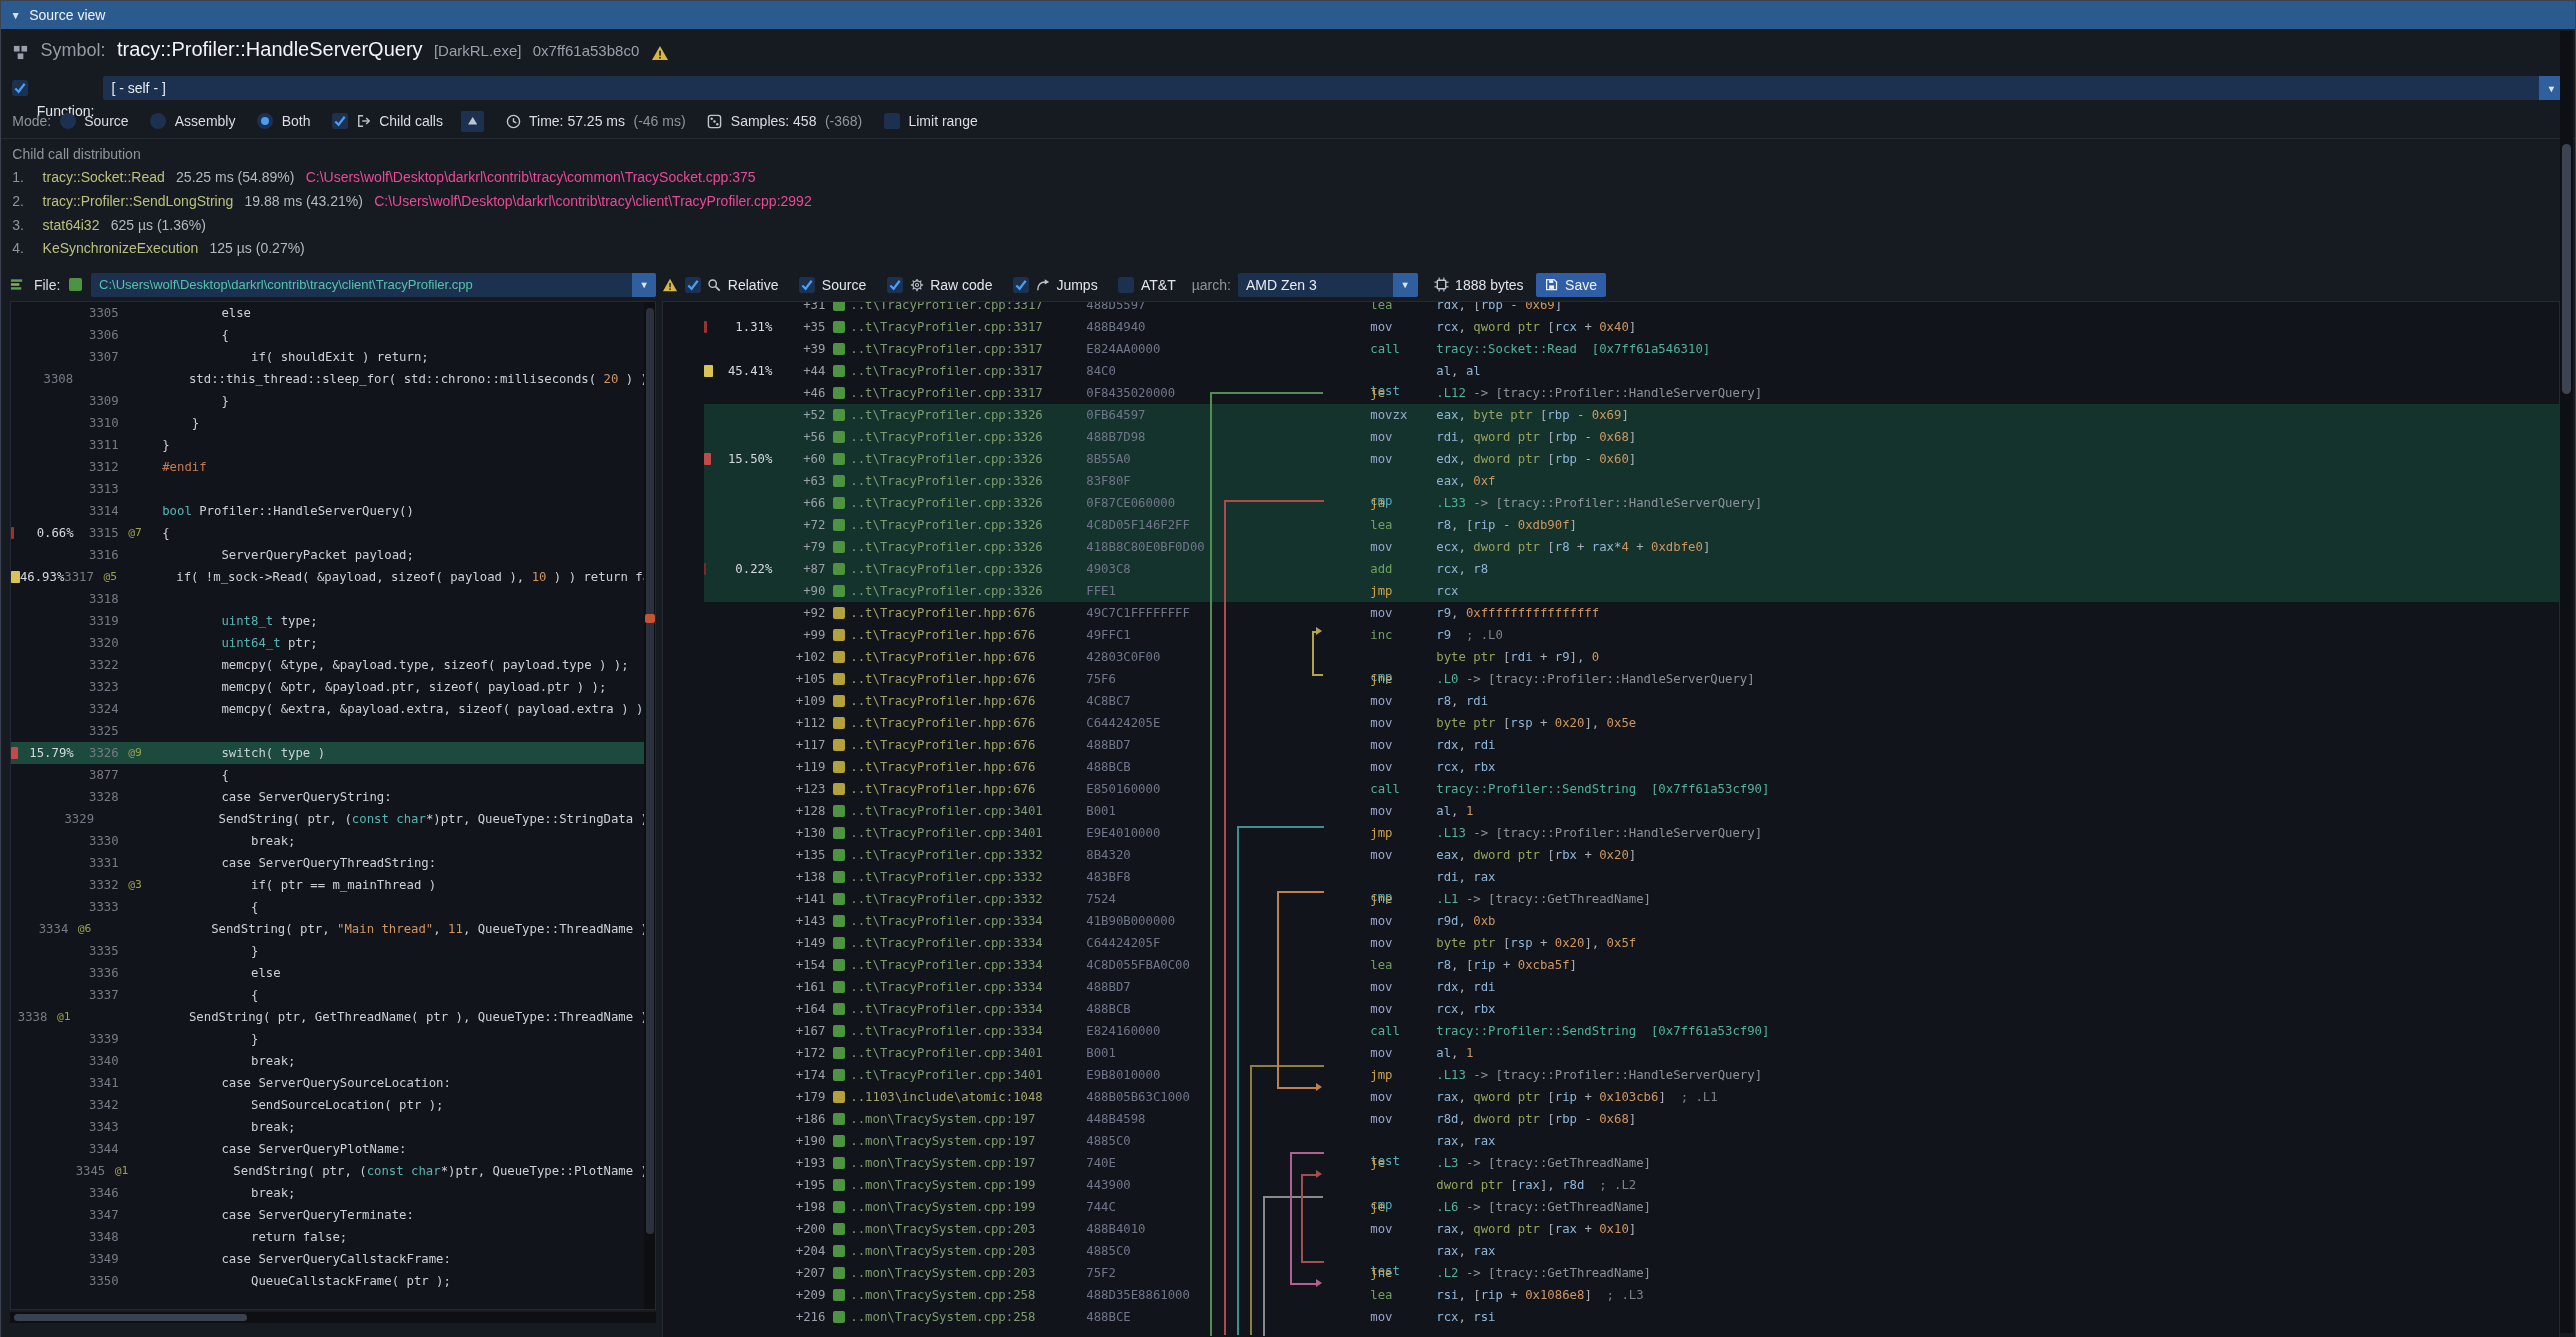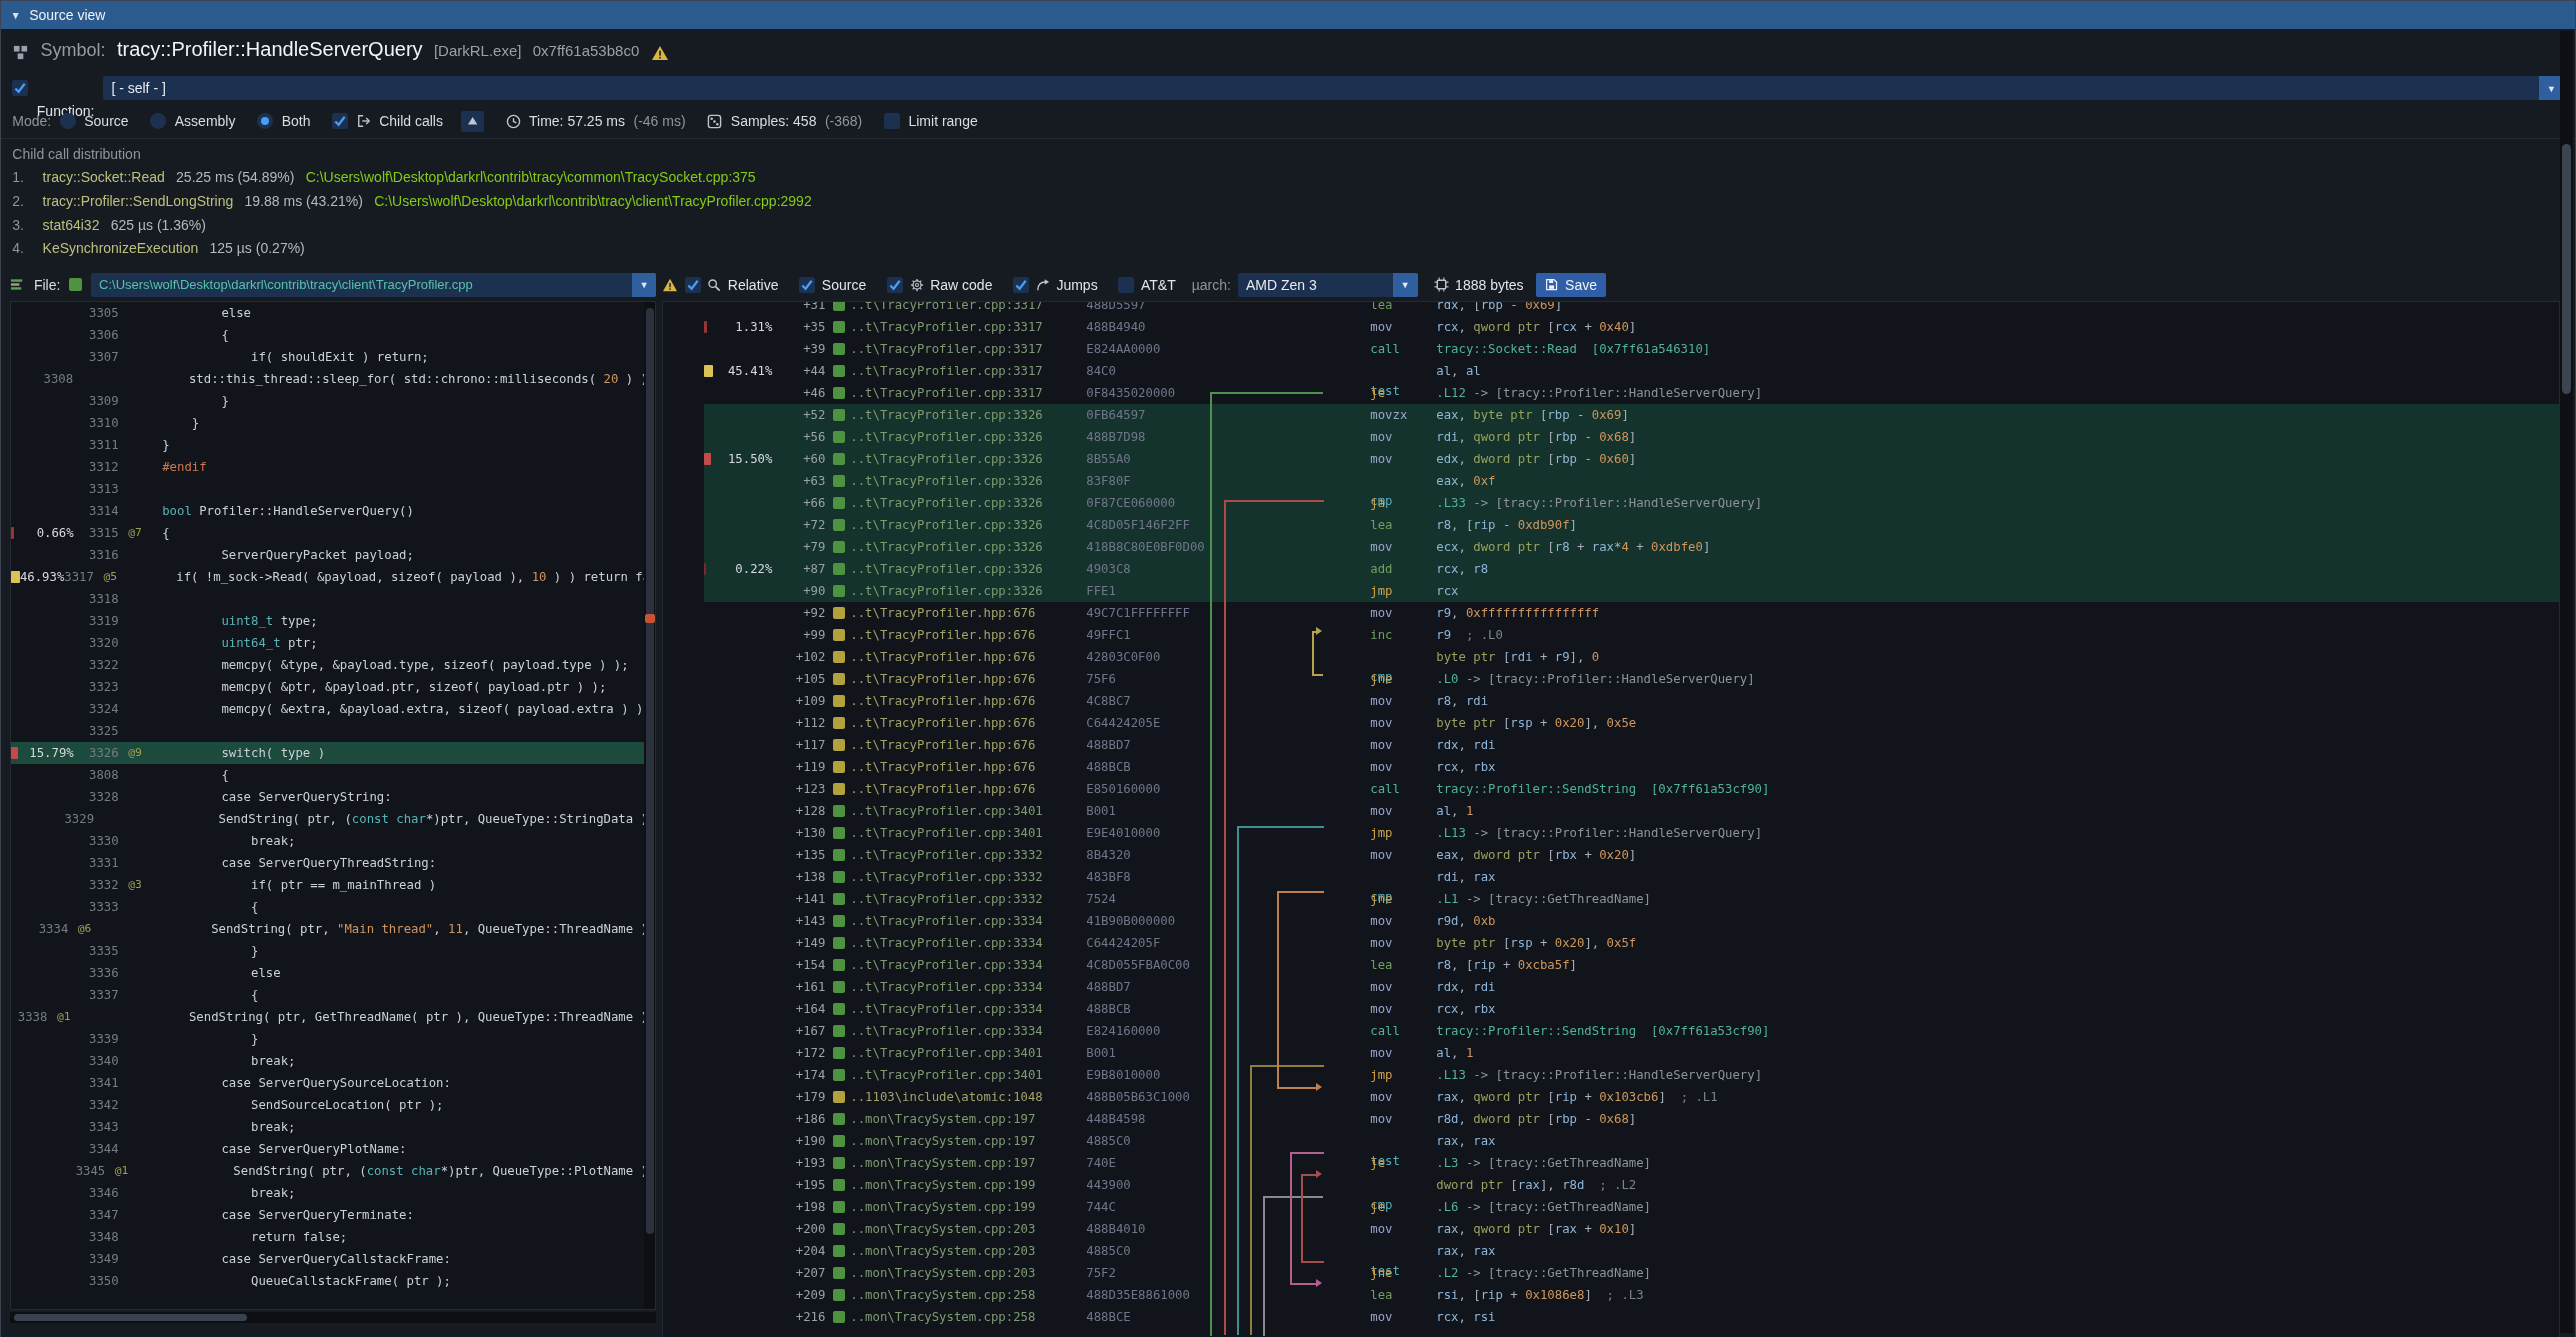--- a/index.html
+++ b/index.html
@@ -35,21 +35,21 @@
   .gap-l{margin-left:13.2px;}
   .icon-btn{width:23px;height:21px;background:#1c3150;border-radius:1.9px;display:flex;align-items:center;justify-content:center;margin-left:9.4px;}
   .delta{color:#8f949e;}
   
   .child{padding:3.8px 11.3px 0 11.3px;height:128px;box-sizing:border-box;overflow:hidden;font-size:14px;}
   .child .hdr{color:#8f949e;line-height:23.6px;}
   .cc-row{display:flex;gap:11.3px;line-height:23.6px;white-space:nowrap;}
   .cc-idx{color:#8f949e;width:19px;}
   .cc-name{color:#bcc07e;}
   .cc-time{color:#b4b8c0;}
-  .cc-path{color:#84cc16;}
+  .cc-path{color:#ec4899;}
   
   .main{display:flex;gap:5.7px;padding:1.9px 15px 0 9.4px;height:1071px;box-sizing:border-box;}
   .left-col{width:646px;flex:none;display:flex;flex-direction:column;}
   .right-col{flex:1;display:flex;flex-direction:column;min-width:0;}
   
   .file-row,.asm-toolbar{height:32px;display:flex;align-items:center;gap:8.5px;font-size:14px;flex:none;}
   .file-combo{flex:1;}
   .file-combo .val{color:#56c2a8;font-size:13px;}
   .file-chip{width:13.2px;height:13.2px;background:#4e9440;border-radius:1.9px;flex:none;}
   .asm-toolbar{gap:6.6px;}
@@ -260,21 +260,21 @@
             <div class="src-row"><div class="src-bar"></div><div class="src-pct"></div><div class="src-ln">3316</div><div class="src-badge"></div><pre class="src-code"><span class="tk-d">        ServerQueryPacket payload;</span></pre></div>
             <div class="src-row"><div class="src-bar"><i style="width:8.5px;background:#d9c256"></i></div><div class="src-pct">46.93%</div><div class="src-ln">3317</div><div class="src-badge">@5</div><pre class="src-code"><span class="tk-d">        if( !m_sock-&gt;Read( &amp;payload, sizeof( payload ), </span><span class="tk-n">10</span><span class="tk-d"> ) ) return false;</span></pre></div>
             <div class="src-row"><div class="src-bar"></div><div class="src-pct"></div><div class="src-ln">3318</div><div class="src-badge"></div><pre class="src-code"></pre></div>
             <div class="src-row"><div class="src-bar"></div><div class="src-pct"></div><div class="src-ln">3319</div><div class="src-badge"></div><pre class="src-code"><span class="tk-d">        </span><span class="tk-t">uint8_t</span><span class="tk-d"> type;</span></pre></div>
             <div class="src-row"><div class="src-bar"></div><div class="src-pct"></div><div class="src-ln">3320</div><div class="src-badge"></div><pre class="src-code"><span class="tk-d">        </span><span class="tk-t">uint64_t</span><span class="tk-d"> ptr;</span></pre></div>
             <div class="src-row"><div class="src-bar"></div><div class="src-pct"></div><div class="src-ln">3322</div><div class="src-badge"></div><pre class="src-code"><span class="tk-d">        memcpy( &amp;type, &amp;payload.type, sizeof( payload.type ) );</span></pre></div>
             <div class="src-row"><div class="src-bar"></div><div class="src-pct"></div><div class="src-ln">3323</div><div class="src-badge"></div><pre class="src-code"><span class="tk-d">        memcpy( &amp;ptr, &amp;payload.ptr, sizeof( payload.ptr ) );</span></pre></div>
             <div class="src-row"><div class="src-bar"></div><div class="src-pct"></div><div class="src-ln">3324</div><div class="src-badge"></div><pre class="src-code"><span class="tk-d">        memcpy( &amp;extra, &amp;payload.extra, sizeof( payload.extra ) );</span></pre></div>
             <div class="src-row"><div class="src-bar"></div><div class="src-pct"></div><div class="src-ln">3325</div><div class="src-badge"></div><pre class="src-code"></pre></div>
             <div class="src-row sel"><div class="src-bar"><i style="width:6.6px;background:#c24a4a"></i></div><div class="src-pct">15.79%</div><div class="src-ln">3326</div><div class="src-badge">@9</div><pre class="src-code"><span class="tk-d">        switch( type )</span></pre></div>
-            <div class="src-row"><div class="src-bar"></div><div class="src-pct"></div><div class="src-ln">3808</div><div class="src-badge"></div><pre class="src-code"><span class="tk-d">        {</span></pre></div>
+            <div class="src-row"><div class="src-bar"></div><div class="src-pct"></div><div class="src-ln">3877</div><div class="src-badge"></div><pre class="src-code"><span class="tk-d">        {</span></pre></div>
             <div class="src-row"><div class="src-bar"></div><div class="src-pct"></div><div class="src-ln">3328</div><div class="src-badge"></div><pre class="src-code"><span class="tk-d">        case ServerQueryString:</span></pre></div>
             <div class="src-row"><div class="src-bar"></div><div class="src-pct"></div><div class="src-ln">3329</div><div class="src-badge"></div><pre class="src-code"><span class="tk-d">            SendString( ptr, (</span><span class="tk-t">const char</span><span class="tk-d">*)ptr, QueueType::StringData );</span></pre></div>
             <div class="src-row"><div class="src-bar"></div><div class="src-pct"></div><div class="src-ln">3330</div><div class="src-badge"></div><pre class="src-code"><span class="tk-d">            break;</span></pre></div>
             <div class="src-row"><div class="src-bar"></div><div class="src-pct"></div><div class="src-ln">3331</div><div class="src-badge"></div><pre class="src-code"><span class="tk-d">        case ServerQueryThreadString:</span></pre></div>
             <div class="src-row"><div class="src-bar"></div><div class="src-pct"></div><div class="src-ln">3332</div><div class="src-badge">@3</div><pre class="src-code"><span class="tk-d">            if( ptr == m_mainThread )</span></pre></div>
             <div class="src-row"><div class="src-bar"></div><div class="src-pct"></div><div class="src-ln">3333</div><div class="src-badge"></div><pre class="src-code"><span class="tk-d">            {</span></pre></div>
             <div class="src-row"><div class="src-bar"></div><div class="src-pct"></div><div class="src-ln">3334</div><div class="src-badge">@6</div><pre class="src-code"><span class="tk-d">                SendString( ptr, </span><span class="tk-s">"Main thread"</span><span class="tk-d">, </span><span class="tk-n">11</span><span class="tk-d">, QueueType::ThreadName );</span></pre></div>
             <div class="src-row"><div class="src-bar"></div><div class="src-pct"></div><div class="src-ln">3335</div><div class="src-badge"></div><pre class="src-code"><span class="tk-d">            }</span></pre></div>
             <div class="src-row"><div class="src-bar"></div><div class="src-pct"></div><div class="src-ln">3336</div><div class="src-badge"></div><pre class="src-code"><span class="tk-d">            else</span></pre></div>
             <div class="src-row"><div class="src-bar"></div><div class="src-pct"></div><div class="src-ln">3337</div><div class="src-badge"></div><pre class="src-code"><span class="tk-d">            {</span></pre></div>

